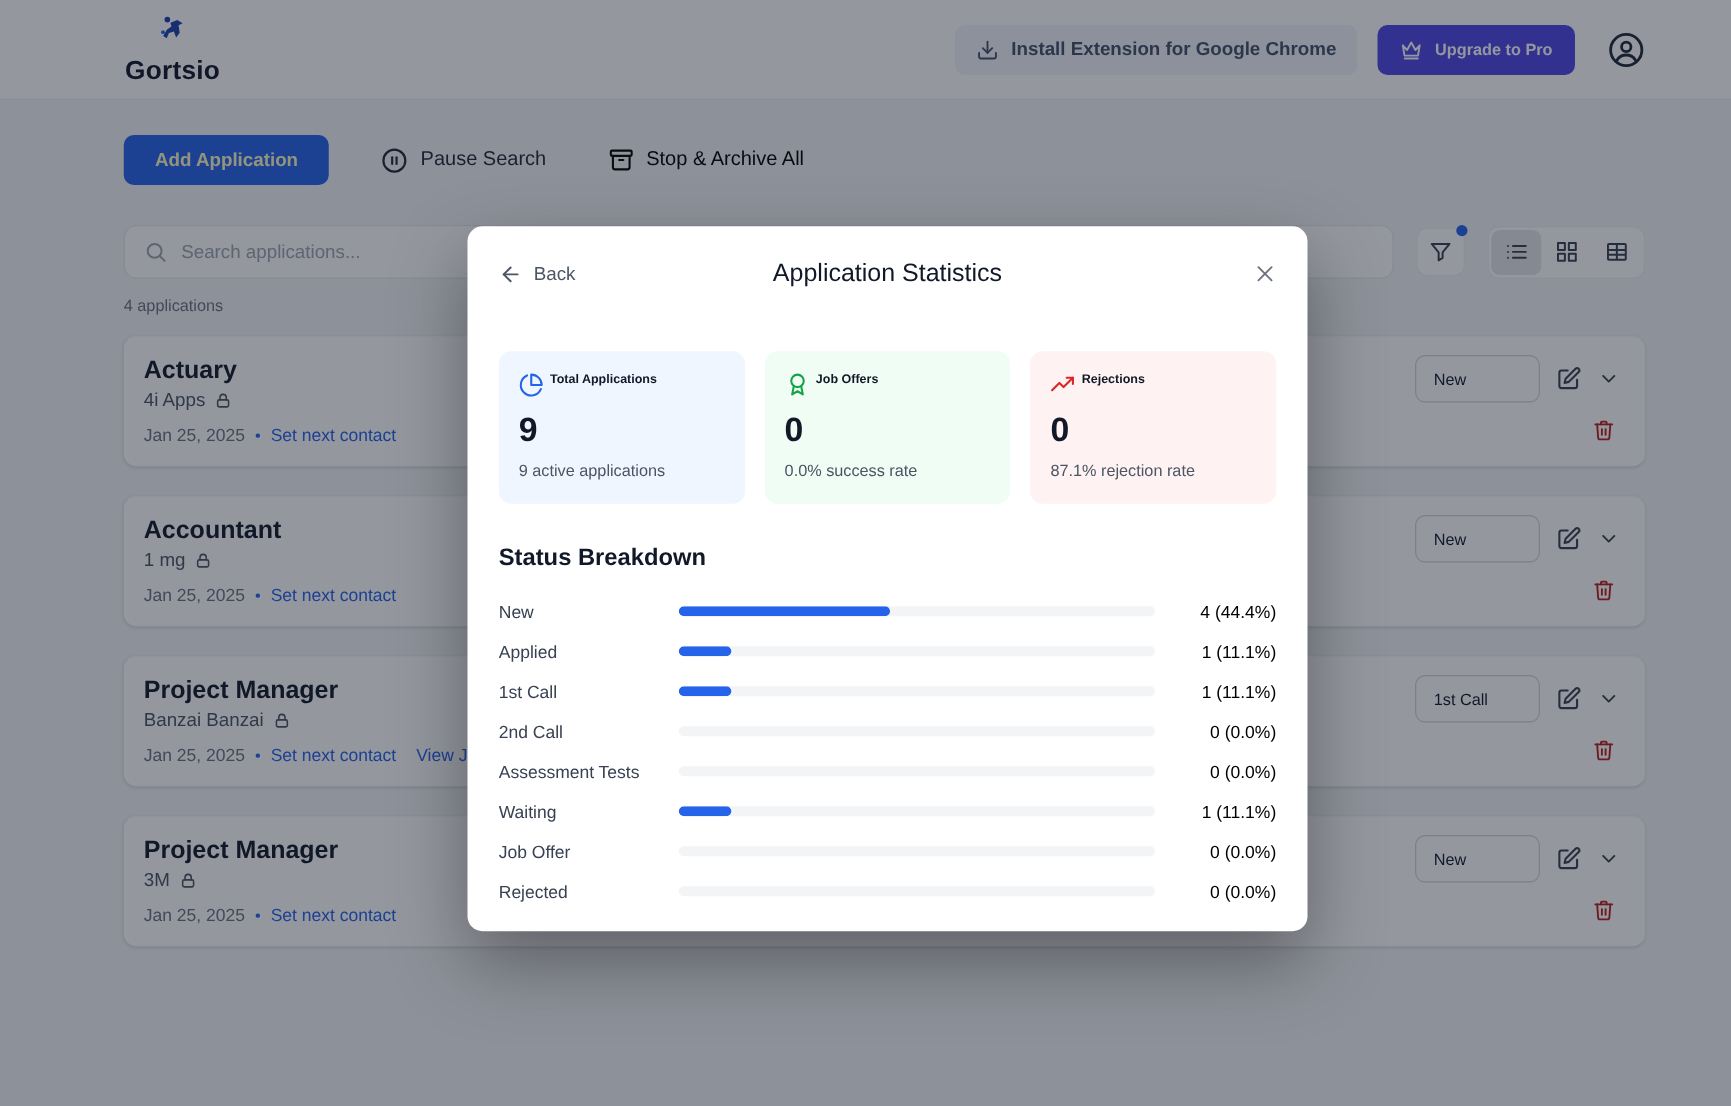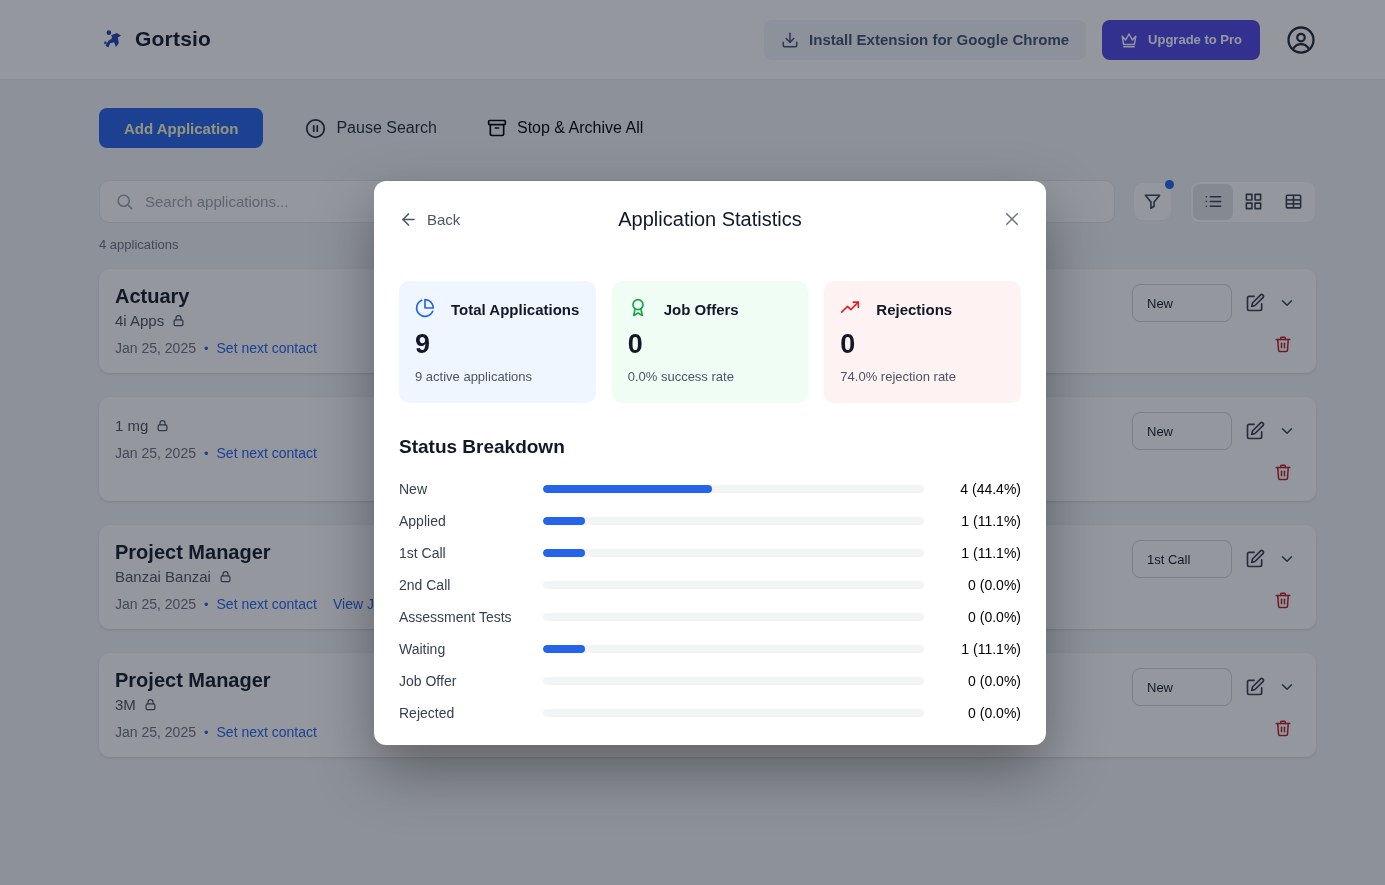--- a/index.html
+++ b/index.html
@@ -3,21 +3,21 @@
 <meta charset="utf-8">
 <style>
   * { margin:0; padding:0; box-sizing:border-box; }
   html,body { width:1385px; height:885px; }
   body { font-family:"Liberation Sans", sans-serif; }
   .page { position:relative; width:1385px; height:885px; background:#f3f4f6; overflow:hidden; }
 
   
   .header { height:80px; background:#fff; border-bottom:1px solid #eceef1;
             display:flex; align-items:center; justify-content:space-between; padding:0 69px 0 100px; }
-  .brand { display:flex; align-items:flex-start; gap:9px; cursor:pointer; }
+  .brand { display:flex; align-items:center; gap:9px; cursor:pointer;flex-direction:column; }
   .brand-name { font-size:21px; font-weight:700; color:#0f172a; letter-spacing:.2px; }
   .header-right { display:flex; align-items:center; gap:16px; }
   .install-btn { height:40px; display:flex; align-items:center; gap:10px; padding:0 17px;
                  background:#f1f5f9; border:none; border-radius:8px; color:#42506b;
                  font-size:15px; font-weight:600; font-family:inherit; cursor:pointer; }
   .upgrade-btn { height:40px; display:flex; align-items:center; gap:10px; padding:0 18px;
                  background:#4f46e5; border:none; border-radius:8px; color:#fff;
                  font-size:13px; font-weight:600; font-family:inherit; cursor:pointer; }
   .avatar-btn { background:none; border:none; color:#1f2937; display:flex; margin-left:10px; cursor:pointer; }
 
@@ -71,21 +71,21 @@
   .modal { position:absolute; left:374px; top:181px; width:672px; height:564px; background:#fff;
            border-radius:12px; box-shadow:0 25px 60px rgba(0,0,0,.35); z-index:20; padding:0 25px; }
   .modal-header { position:relative; height:76px; display:flex; align-items:center; }
   .back-btn { display:flex; align-items:center; gap:9px; background:none; border:none; color:#4b5563;
               font-size:15px; font-family:inherit; cursor:pointer; z-index:1; }
   .modal-title { position:absolute; left:0; right:0; text-align:center; font-size:20px; font-weight:400; color:#111827; }
   .close-btn { margin-left:auto; background:none; border:none; color:#6b7280; display:flex; cursor:pointer; z-index:1; }
 
   .stats { display:flex; gap:16px; margin-top:24px; }
   .stat-card { flex:1; height:122px; border-radius:10px; padding:17px 16px; }
-  .stat-head { display:flex; align-items:flex-end; gap:16px; font-size:15px; font-weight:700; color:#111827; }
+  .stat-head { display:flex; align-items:flex-start; gap:5px; font-size:10px; font-weight:700; color:#111827; }
   .stat-icon { display:flex; }
   .stat-value { margin-top:11px; font-size:27px; font-weight:700; color:#111827; }
   .stat-sub { margin-top:9px; font-size:13px; color:#4b5563; }
 
   .breakdown-title { margin-top:33px; font-size:19px; font-weight:700; color:#111827; }
   .brows { margin-top:15px; }
   .brow { display:flex; align-items:center; height:32px; }
   .blabel { width:144px; flex-shrink:0; font-size:14px; color:#374151; }
   .btrack { flex:1; height:8px; background:#f3f4f6; border-radius:4px; overflow:hidden; }
   .bfill { height:100%; background:#2563eb; border-radius:4px; width:0; }
@@ -255,20 +255,21 @@
                 <path d="M19 6l-1 14a2 2 0 0 1-2 2H8a2 2 0 0 1-2-2L5 6"></path>
                 <path d="M9 6V4a1 1 0 0 1 1-1h4a1 1 0 0 1 1 1v2"></path>
                 <line x1="10" y1="11" x2="10" y2="17"></line>
                 <line x1="14" y1="11" x2="14" y2="17"></line>
               </svg>
             </button>
           </div>
         </div>
 
         <div class="card">
+          <div class="card-title">Accountant</div>
           <div class="card-company">
             <span>1 mg</span>
             <span>
               <svg width="15" height="15" viewBox="0 0 24 24" fill="none" stroke="#4b5563" stroke-width="2" stroke-linecap="round" stroke-linejoin="round">
                 <rect x="5" y="11" width="14" height="9" rx="2"></rect>
                 <path d="M8 11V8a4 4 0 0 1 8 0v3"></path>
               </svg>
             </span>
           </div>
           <div class="card-meta">
@@ -456,21 +457,21 @@
           <div class="stat-head">
             <span class="stat-icon" style="color: rgb(220, 38, 38);">
               <svg width="20" height="20" viewBox="0 0 24 24" fill="none" stroke="currentColor" stroke-width="2" stroke-linecap="round" stroke-linejoin="round">
                 <polyline points="2 17 9 10 13 14 22 5"></polyline>
                 <polyline points="16 5 22 5 22 11"></polyline>
               </svg>
             </span>
             <span>Rejections</span>
           </div>
           <div class="stat-value">0</div>
-          <div class="stat-sub">74.0% rejection rate</div>
+          <div class="stat-sub">87.1% rejection rate</div>
         </div>
       </div>
 
     <div class="breakdown-title">Status Breakdown</div>
 
     <div class="brows">
 
         <div class="brow">
           <span class="blabel">New</span>
           <div class="btrack">

